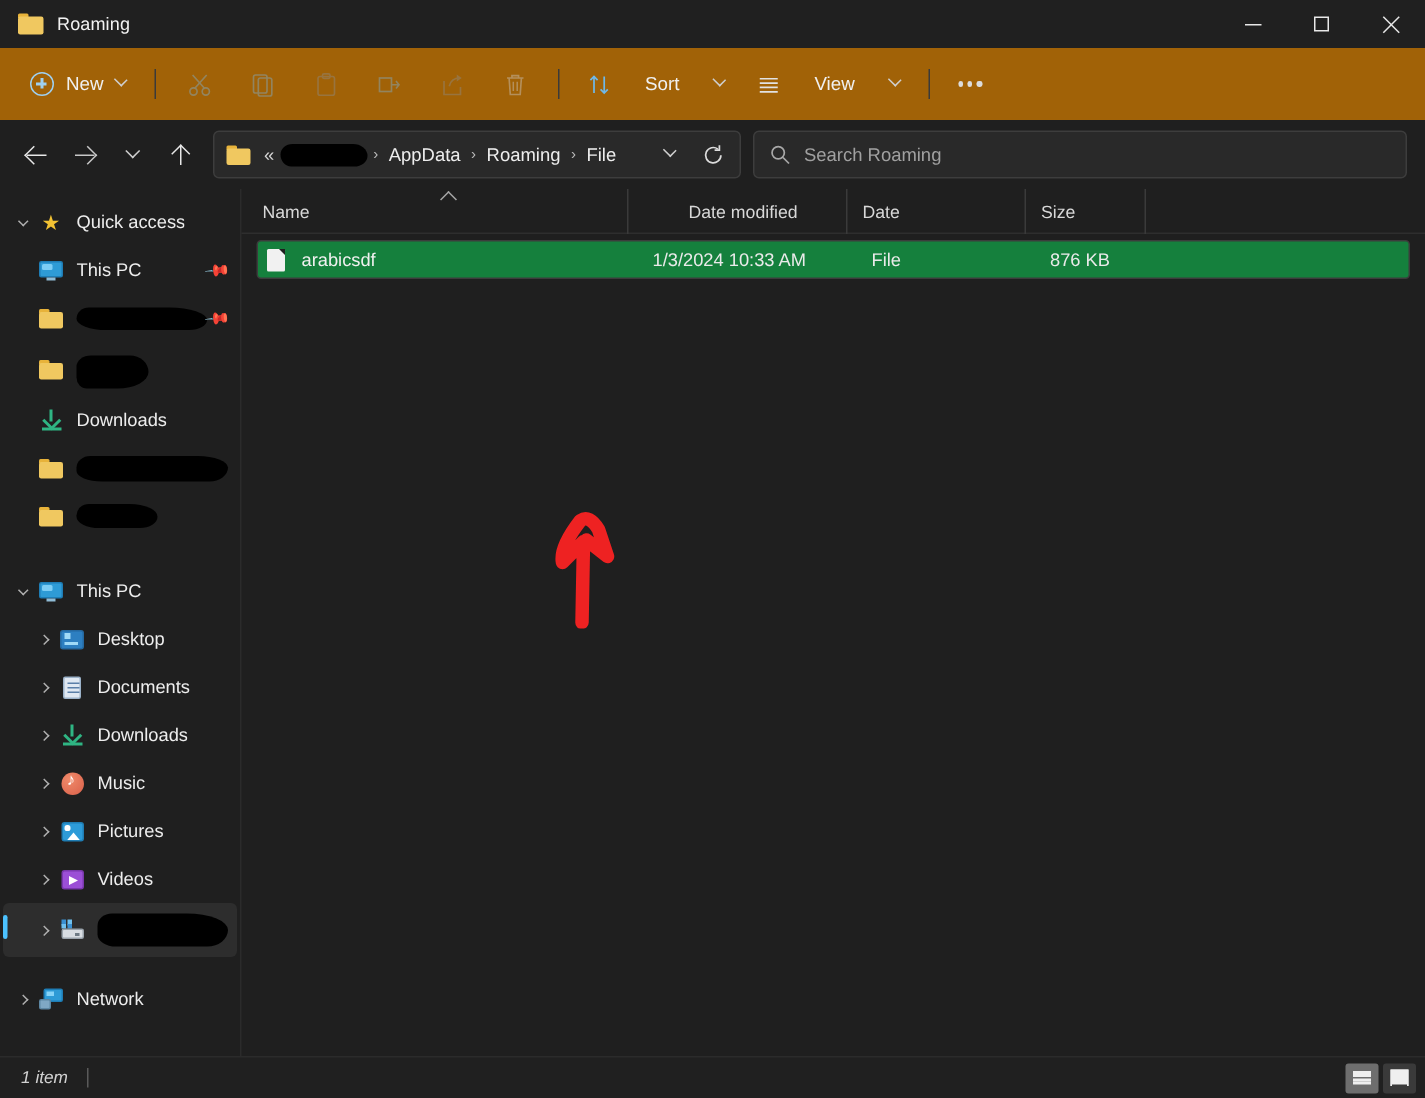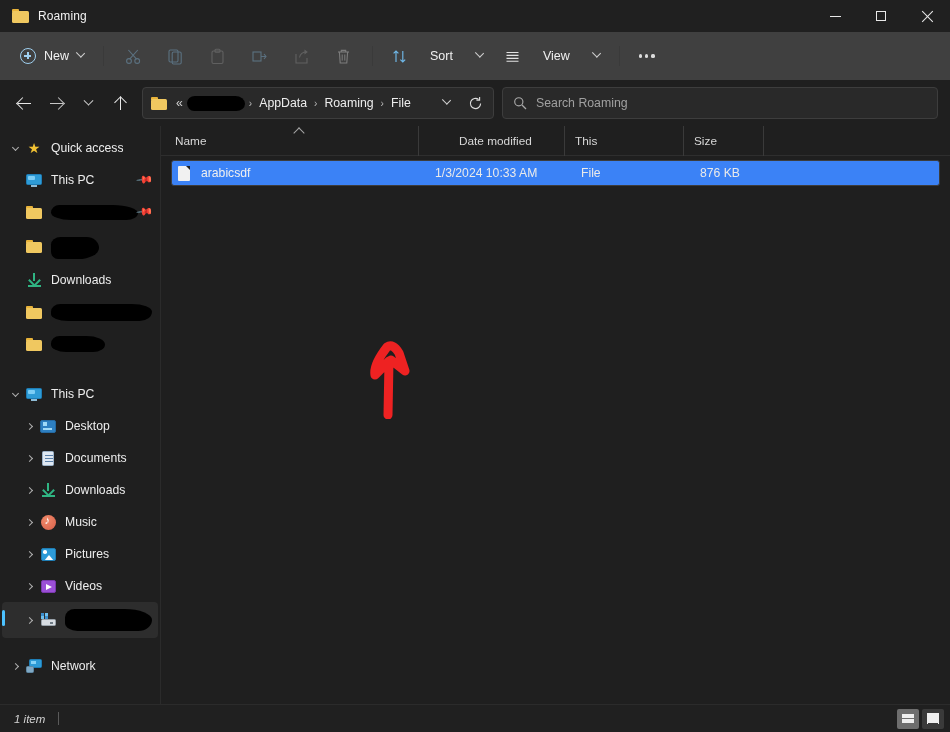--- a/index.html
+++ b/index.html
@@ -45,21 +45,21 @@
   .wc-close { position: relative; width: 12px; height: 12px; }
   .wc-close:before, .wc-close:after {
     content: ""; position: absolute; left: -1px; top: 5.5px; width: 15px; height: 1px; background: #e8e8e8;
   }
   .wc-close:before { transform: rotate(45deg); }
   .wc-close:after { transform: rotate(-45deg); }
 
   
   .toolbar {
     height: 48px; flex: 0 0 48px;
-    background: #404040;
+    background: #a16207;
     display: flex; align-items: center;
     padding: 0 12px;
     gap: 2px;
   }
   .tb-new {
     display: flex; align-items: center; gap: 8px;
     height: 32px; padding: 0 10px 0 8px; border-radius: 4px;
     font-size: 12.5px; color: #f0f0f0;
   }
   .plus-circle {
@@ -245,21 +245,21 @@
   .col.c-type { width: 119px; flex: 0 0 119px; }
   .col.c-size { width: 81px; flex: 0 0 81px; border-right: 1px solid #3a3a3a; }
   .sort-wrap { position:absolute; left: 124px; top: 3px; }
   .sort-wrap i { display:block; width:8px; height:8px; border-left:1.3px solid #a6a6a6; border-top:1.3px solid #a6a6a6;
                  transform: rotate(45deg); }
 
   .filelist { flex: 1; padding: 4px 10px 0 10px; overflow: hidden; position: relative; }
   .file-row {
     height: 26px; display: flex; align-items: center;
     border: 1px solid #3c3c3c; border-radius: 3px;
-    background: #3b82f6;
+    background: #15803d;
     padding-left: 4px;
   }
   .file-icon { width: 16px; flex: 0 0 16px; display: flex; align-items: center; justify-content: center;
                margin-right: 9px; }
   .ic-file { width: 12px; height: 15px; background: #f1f1f1; border-radius: 1px; position: relative; }
   .ic-file:after { content:""; position:absolute; right:0; top:0; border-left:4px solid transparent;
                    border-top:4px solid #1f1f1f; }
   .f-name { font-size: 12.2px; color: #f0f0f0; width: 234px; flex: 0 0 234px; white-space: nowrap; overflow: hidden;}
   .f-date { font-size: 12.2px; color: #eaeaea; width: 146px; flex: 0 0 146px; }
   .f-type { font-size: 12.2px; color: #eaeaea; width: 119px; flex: 0 0 119px; }
@@ -625,21 +625,21 @@
         <div class="col c-name">
           <span>Name</span>
           <span class="sort-wrap">
               <i></i>
             </span>
         </div>
         <div class="col c-date">
           <span>Date modified</span>
         </div>
         <div class="col c-type">
-          <span>This</span>
+          <span>Date</span>
         </div>
         <div class="col c-size">
           <span>Size</span>
         </div>
       </div>
 
       <div class="filelist">
         <div class="file-row">
           <span class="file-icon">
               <span class="ic-file"></span>

